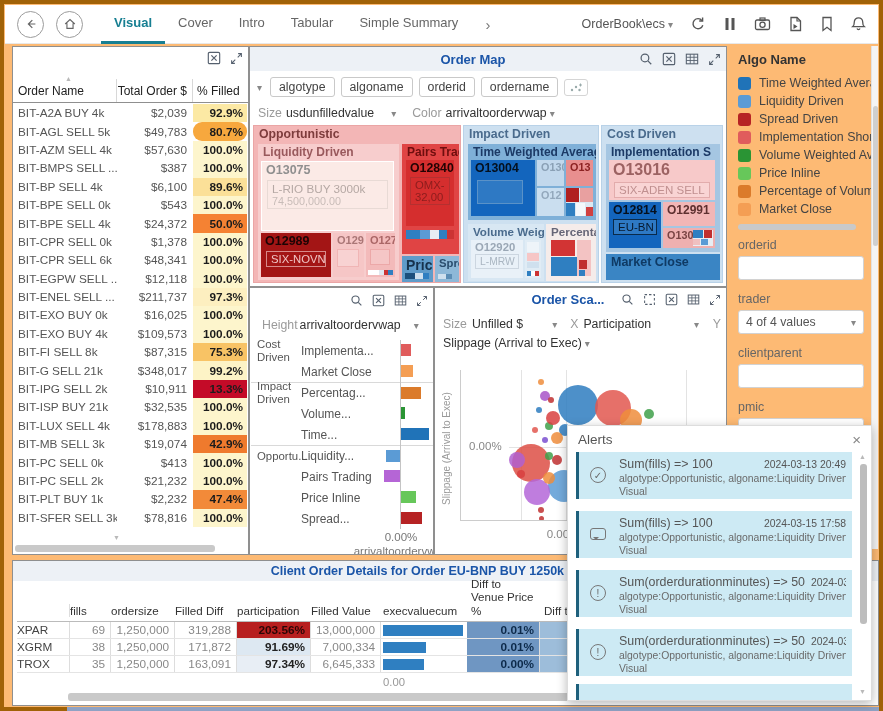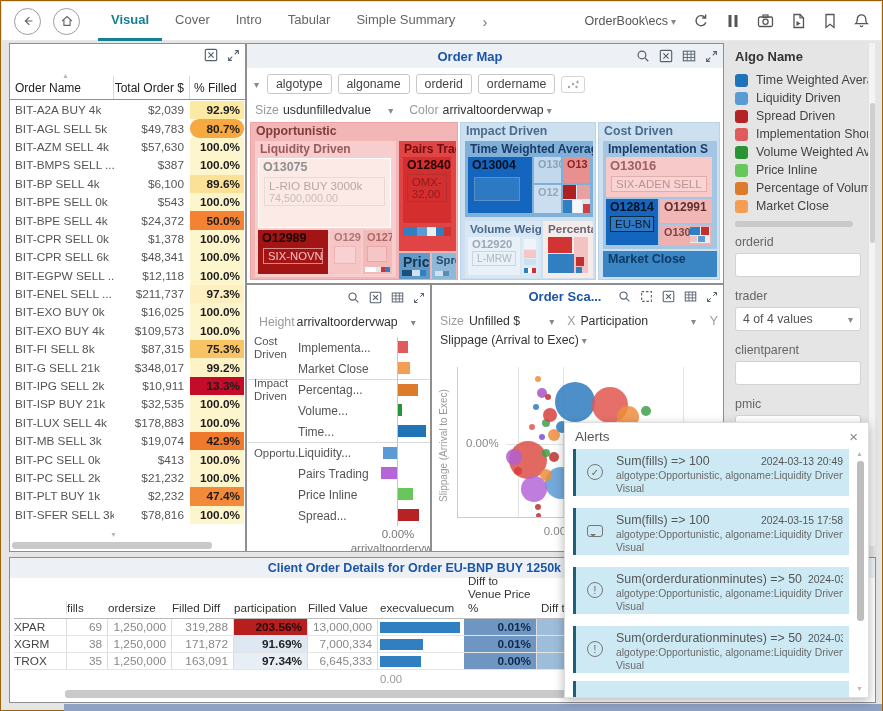--- a/index.html
+++ b/index.html
@@ -1,18 +1,18 @@
 <!DOCTYPE html>
 <html style="--accent: #177f92; --title-blue: #1b55a8; --panel-header-bg: #edf1f6; --alert-bg: #cdeaf4; --alert-accent: #1e607c; --bar-blue: #2f7fc1; --diff-cell-blue: #6f96c2; --diff-cell-light: #9dbdda; --bottom-strip: #8fa2c4; --scrollbar: #c9c9c9;"><head>
 <meta charset="utf-8">
 <style>
 *{box-sizing:border-box;margin:0;padding:0}
 html,body{width:883px;height:711px;overflow:hidden}
 body{font-family:"Liberation Sans",sans-serif;background:#fff;position:relative;font-size:12px;color:#444}
-.page{position:absolute;inset:0;border:1px solid #a16207;background:#e5e5e5}
+.page{position:absolute;inset:0;border:4px solid #a16207;background:#fdba74}
 svg{display:block}
 .caret::after{content:"▾";font-size:10px;color:#888;margin-left:3px}
 .upcaret::after{content:"▲";font-size:7px;color:#b9b9b9}
 .dncaret::after{content:"▼";font-size:7px;color:#b9b9b9}
 
 .toolbar{position:absolute;left:1px;right:1px;top:1px;height:39px;display:flex;align-items:center;padding:0 12px;gap:12px;background:#fff;border-bottom:1px solid #e8e8e8}
 .cbtn{width:27px;height:27px;border:1px solid #9c9c9c;border-radius:50%;display:flex;align-items:center;justify-content:center;flex:0 0 auto;cursor:pointer;background:#fff}
 .tabs{display:flex;gap:0;height:39px;margin-left:6px}
 .tab{padding:0 13px;display:flex;align-items:center;font-size:13px;color:#666;border-bottom:3px solid transparent;cursor:pointer;white-space:nowrap}
 .tab.active{color:var(--accent);font-weight:bold;border-bottom-color:var(--accent)}
@@ -530,21 +530,21 @@
           <div style="position:absolute;left:33px;top:36px;width:8px;height:9px;background:#c03030"></div>
           <div style="position:absolute;left:33px;top:46px;width:6px;height:6px;background:#2f7fc1"></div>
         </div>
       </div>
 
       <div class="tm" style="left:348px;top:0;width:122px;height:158px;background:#cde0f0;border:1px solid #b9d2e8">
         <div class="tml" style="color:#4a6b8d">Cost Driven</div>
         <div class="tm" style="left:4px;top:18px;width:114px;height:108px;background:#a5c6e2">
           <div class="tml" style="color:#1c3a66;font-size:12px">Implementation S</div>
           <div class="tm" style="left:3px;top:16px;width:106px;height:40px;background:#f7c9c9">
-            <div class="tmid" style="color:#9c6262;font-size:13px">O13016</div>
+            <div class="tmid" style="color:#9c6262;font-size:16px">O13016</div>
             <div class="tminner" style="border-color:#e2acac;background:#f9d4d4;color:#c09090;font-size:11.5px">SIX-ADEN SELL</div>
           </div>
           <div class="tm" style="left:3px;top:58px;width:52px;height:46px;background:#1365bd">
             <div class="tmid" style="color:#05101e;font-size:12.3px">O12814</div>
             <div class="tminner" style="border-color:#0a2a4a;background:#2e79c4;color:#07192e;font-size:11.5px;margin:1px 4px">EU-BN</div>
           </div>
           <div class="tm" style="left:57px;top:58px;width:52px;height:24px;background:#f2b6b6">
             <div class="tmid" style="color:#5e3030;font-size:12px">O12991</div>
           </div>
           <div class="tm" style="left:57px;top:84px;width:52px;height:20px;background:#efb0b0">

